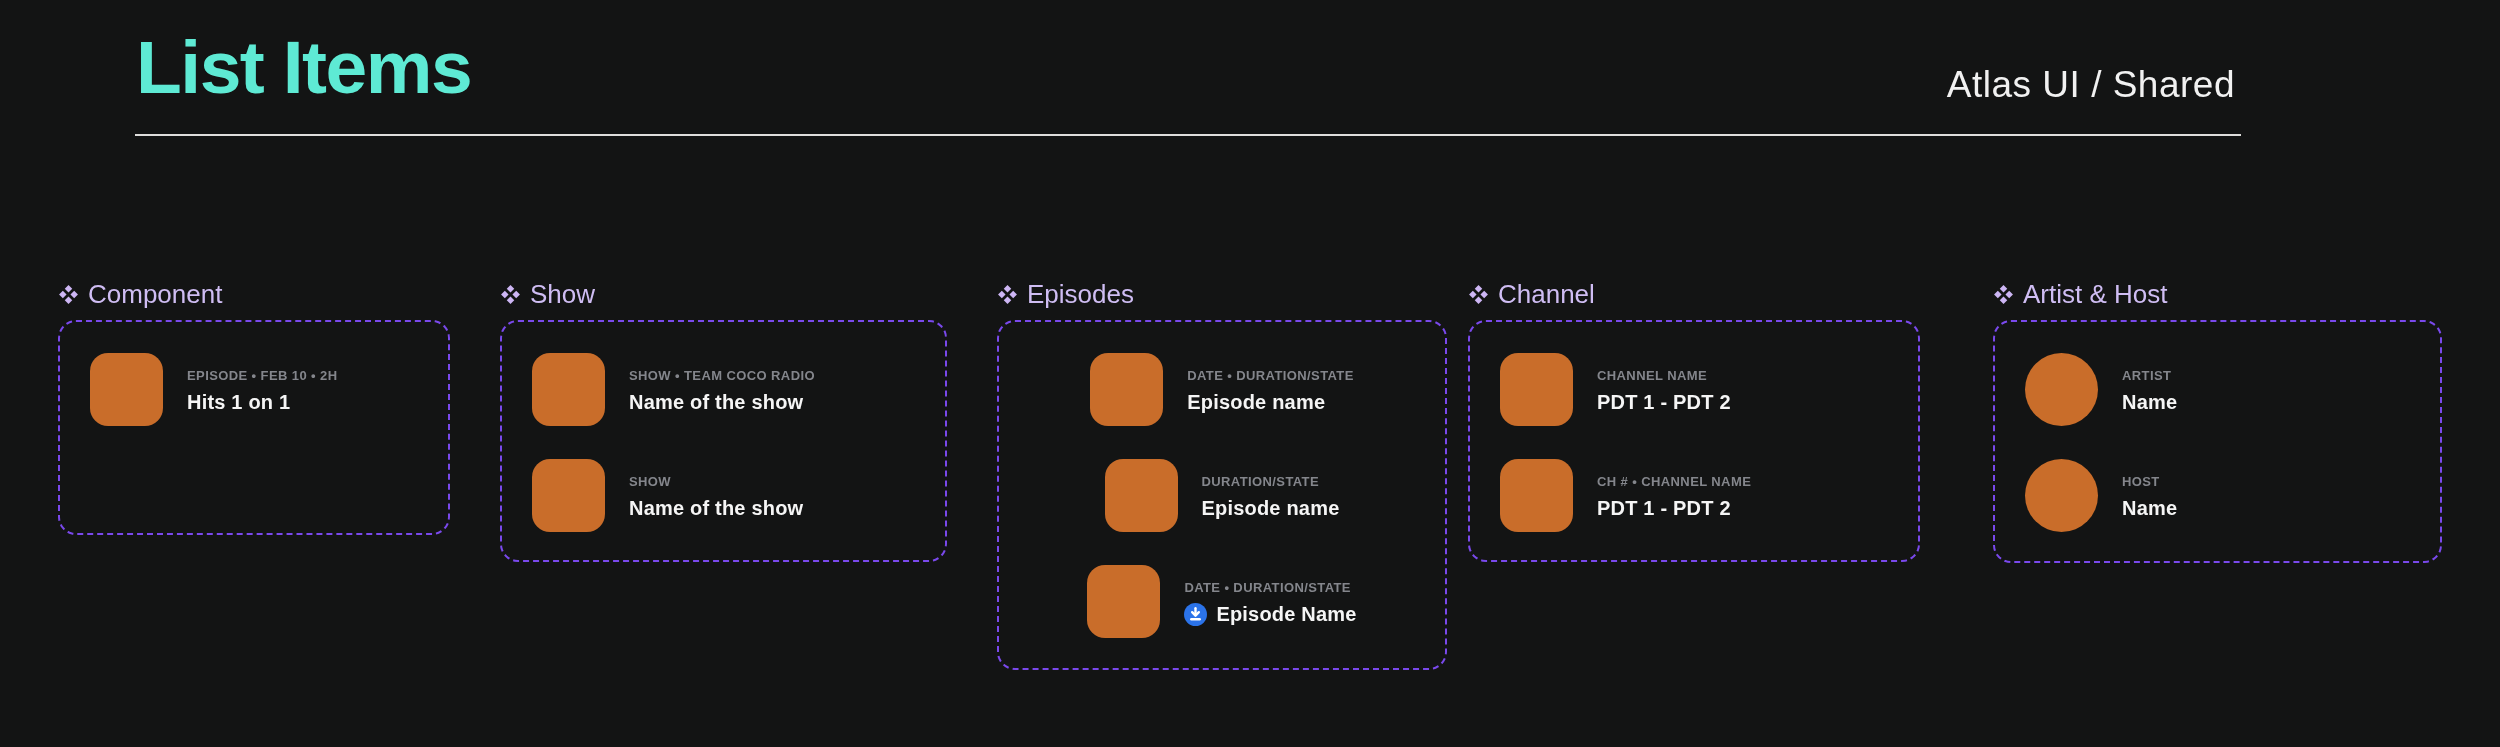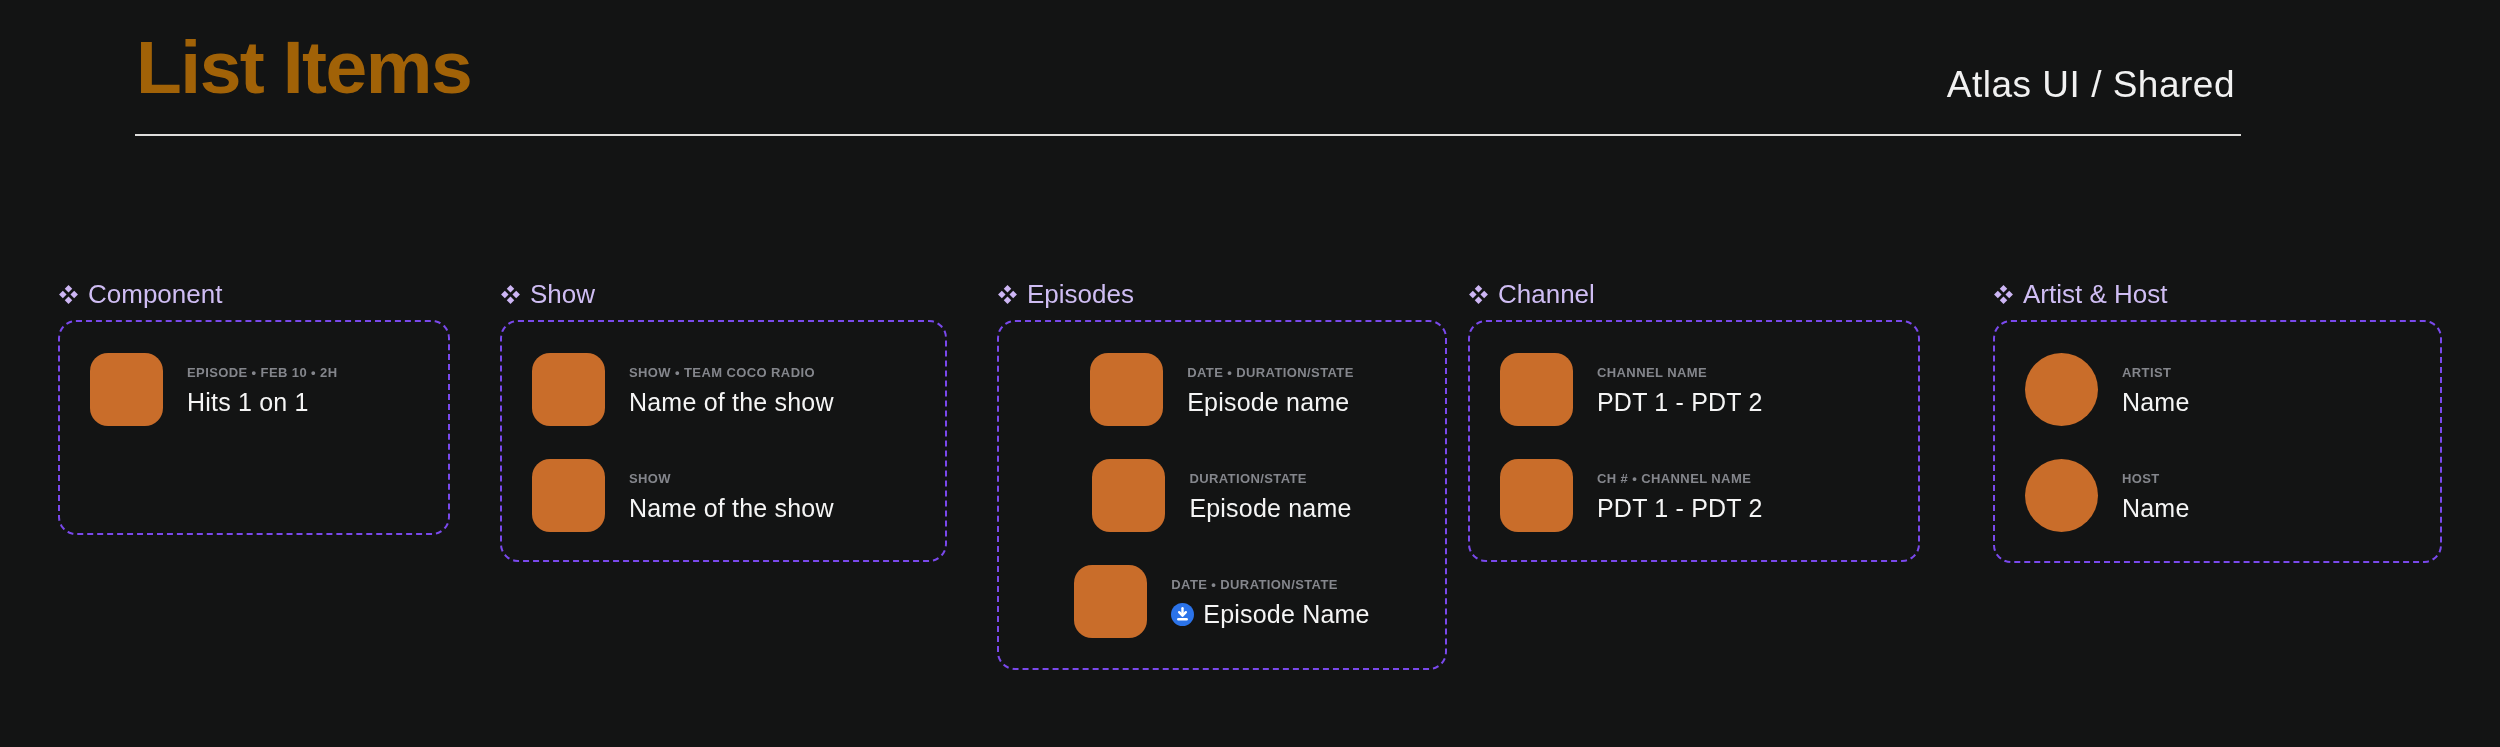--- a/index.html
+++ b/index.html
@@ -7,21 +7,21 @@
     width:2500px;height:747px;
     background:#131414;
     font-family:"Liberation Sans", sans-serif;
     position:relative;
     overflow:hidden;
   }
   
   .page-title{
     position:absolute;left:136px;top:30px;margin:0;
     font-size:75px;font-weight:800;line-height:1;
-    color:#a16207;letter-spacing:-1.5px;
+    color:#5eead4;letter-spacing:-1.5px;
   }
   .breadcrumb{
     position:absolute;top:64px;right:265px;
     font-size:37px;font-weight:400;color:#f1f1f1;letter-spacing:0.5px;
   }
   .header-rule{
     position:absolute;left:135px;top:134px;width:2106px;height:2px;
     background:#dededc;
   }
   
@@ -32,21 +32,21 @@
   .card{
     border:2px dashed #7a49ec;border-radius:18px;
     padding:31px 30px;box-sizing:border-box;
     display:flex;flex-direction:column;gap:33px;
   }
   .row{display:flex;gap:24px;}
   .thumb{width:73px;height:73px;background:#c96d2a;border-radius:18px;flex:none;}
   .thumb.circle{border-radius:50%;}
   .meta{display:flex;flex-direction:column;justify-content:center;gap:8px;padding-top:2px;}
   .overline{font-size:13px;font-weight:700;color:#84868c;letter-spacing:0.4px;}
-  .item-title{font-size:25px;font-weight:400;color:#f5f5f5;letter-spacing:0.2px;}
+  .item-title{font-size:20px;font-weight:700;color:#f5f5f5;letter-spacing:0.2px;}
   .item-title.with-icon{display:flex;align-items:center;gap:9px;}
   .dl-icon{flex:none;display:block;}
 </style>
 </head>
 <body>
 
 <h1 class="page-title">List Items</h1>
 <div class="breadcrumb">Atlas UI / Shared</div>
 <div class="header-rule"></div>
 

